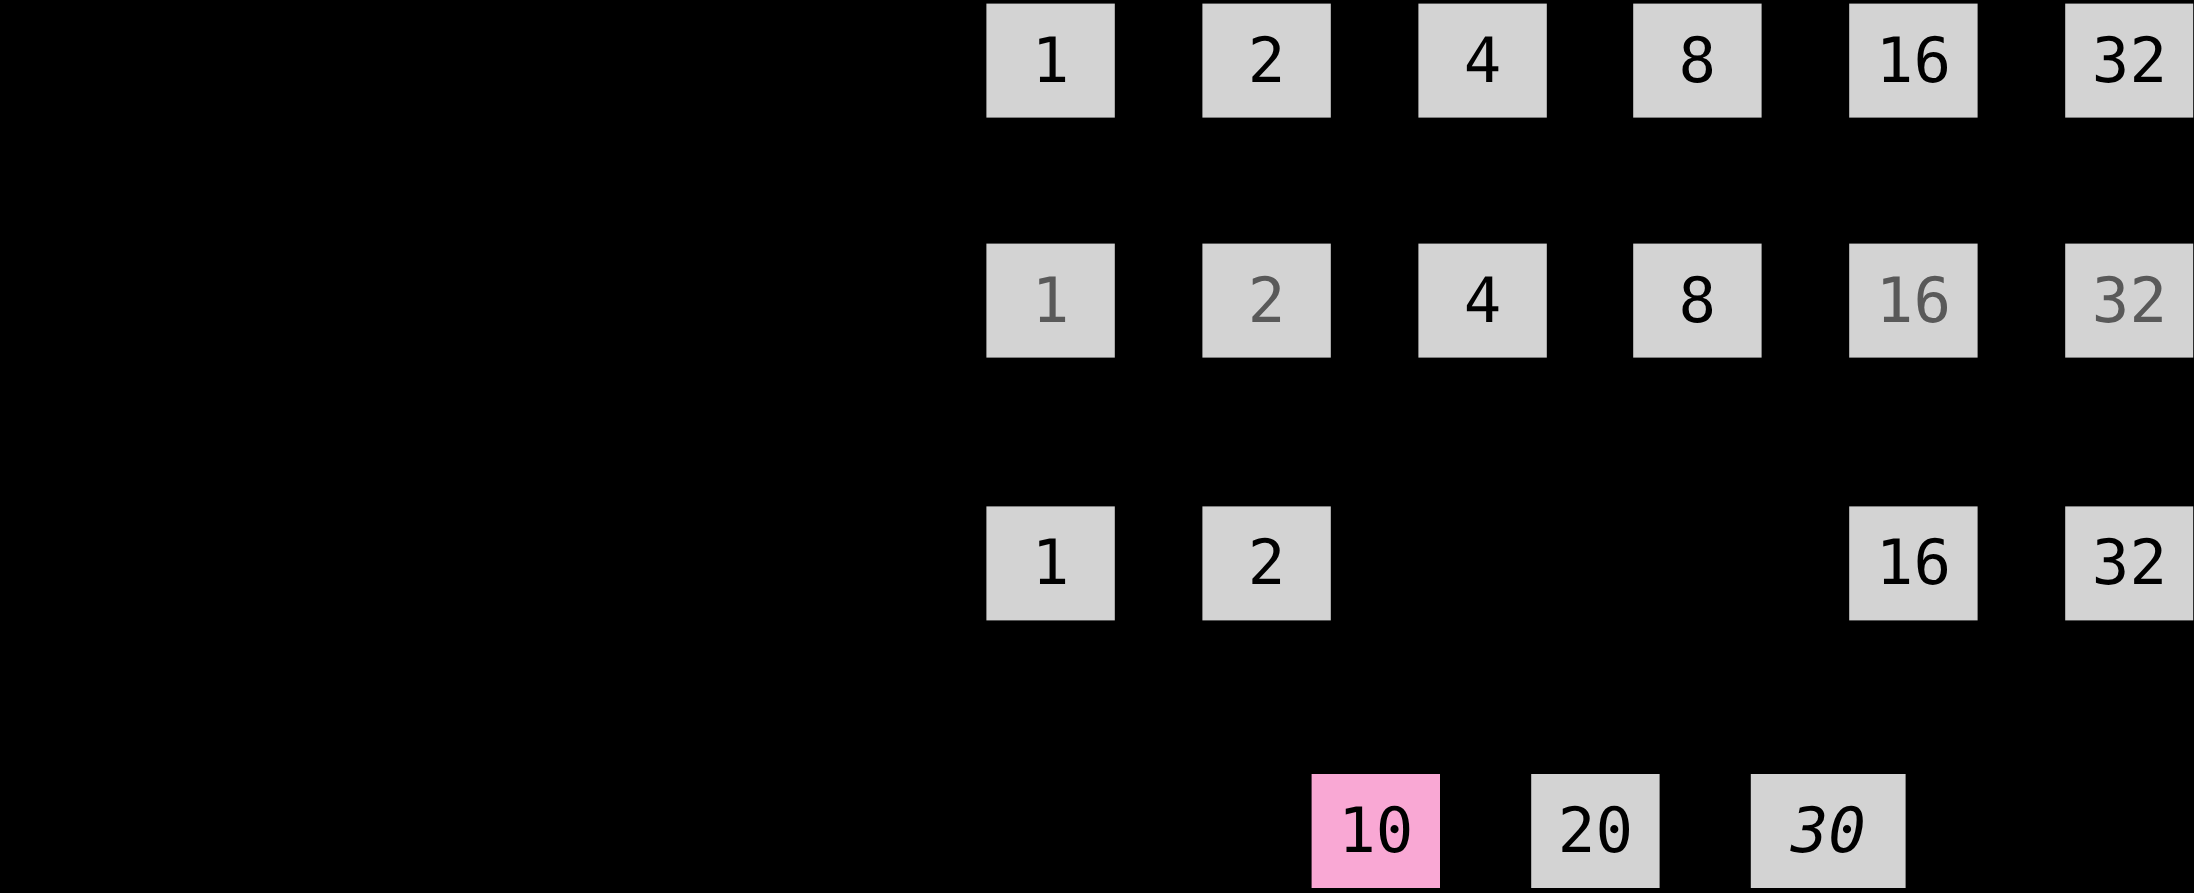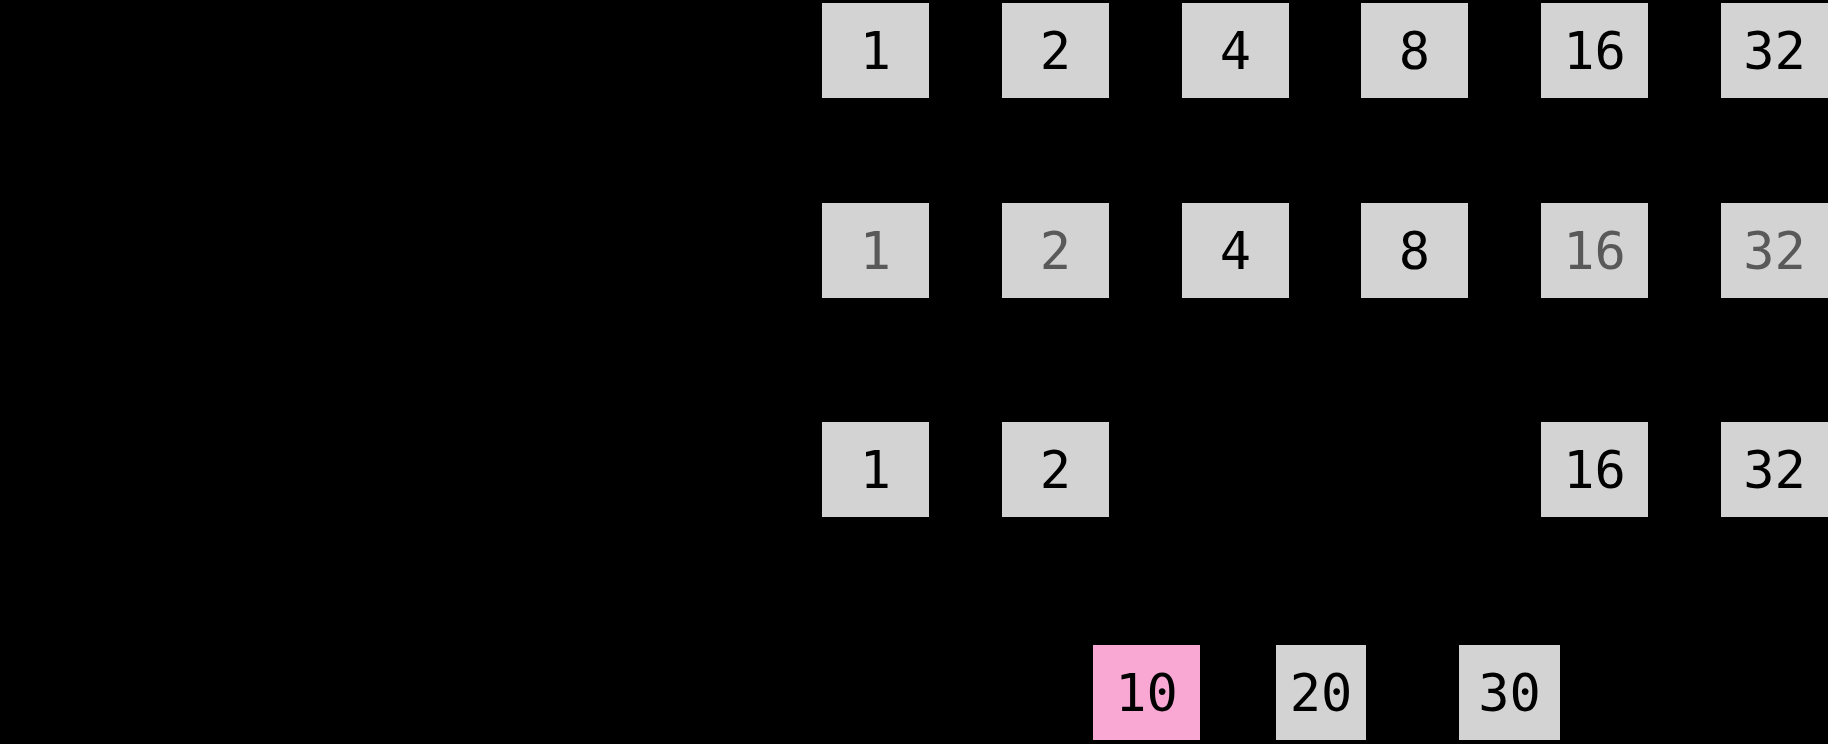--- a/index.html
+++ b/index.html
@@ -38,15 +38,15 @@
     <div class="cell" style="left: 1002px; top: 203px; width: 107px; height: 95px; background: rgb(211, 211, 211); color: rgb(89, 89, 89);">2</div>
     <div class="cell" style="left: 1182px; top: 203px; width: 107px; height: 95px; background: rgb(211, 211, 211); color: rgb(0, 0, 0);">4</div>
     <div class="cell" style="left: 1361px; top: 203px; width: 107px; height: 95px; background: rgb(211, 211, 211); color: rgb(0, 0, 0);">8</div>
     <div class="cell" style="left: 1541px; top: 203px; width: 107px; height: 95px; background: rgb(211, 211, 211); color: rgb(89, 89, 89);">16</div>
     <div class="cell" style="left: 1721px; top: 203px; width: 107px; height: 95px; background: rgb(211, 211, 211); color: rgb(89, 89, 89);">32</div>
     <div class="cell" style="left: 822px; top: 422px; width: 107px; height: 95px; background: rgb(211, 211, 211); color: rgb(0, 0, 0);">1</div>
     <div class="cell" style="left: 1002px; top: 422px; width: 107px; height: 95px; background: rgb(211, 211, 211); color: rgb(0, 0, 0);">2</div>
     <div class="cell" style="left: 1541px; top: 422px; width: 107px; height: 95px; background: rgb(211, 211, 211); color: rgb(0, 0, 0);">16</div>
     <div class="cell" style="left: 1721px; top: 422px; width: 107px; height: 95px; background: rgb(211, 211, 211); color: rgb(0, 0, 0);">32</div>
     <div class="cell" style="left: 1093px; top: 645px; width: 107px; height: 95px; background: #f9a8d4; color: rgb(0, 0, 0);">10</div>
-    <div class="cell" style="left: 1276px; top: 645px; width: 90px; height: 95px; background: rgb(211, 211, 211); color: rgb(0, 0, 0);">20</div>
-    <div class="cell" style="left: 1459px; top: 645px; width: 101px; height: 95px; background: rgb(211, 211, 211); color: rgb(0, 0, 0);">30</div>
+    <div class="cell" style="left: 1276px; top: 645px; width: 107px; height: 95px; background: rgb(211, 211, 211); color: rgb(0, 0, 0);">20</div>
+    <div class="cell" style="left: 1459px; top: 645px; width: 129px; height: 95px; background: rgb(211, 211, 211); color: rgb(0, 0, 0); font-style: italic;">30</div>
   </div>
 
 </body></html>

